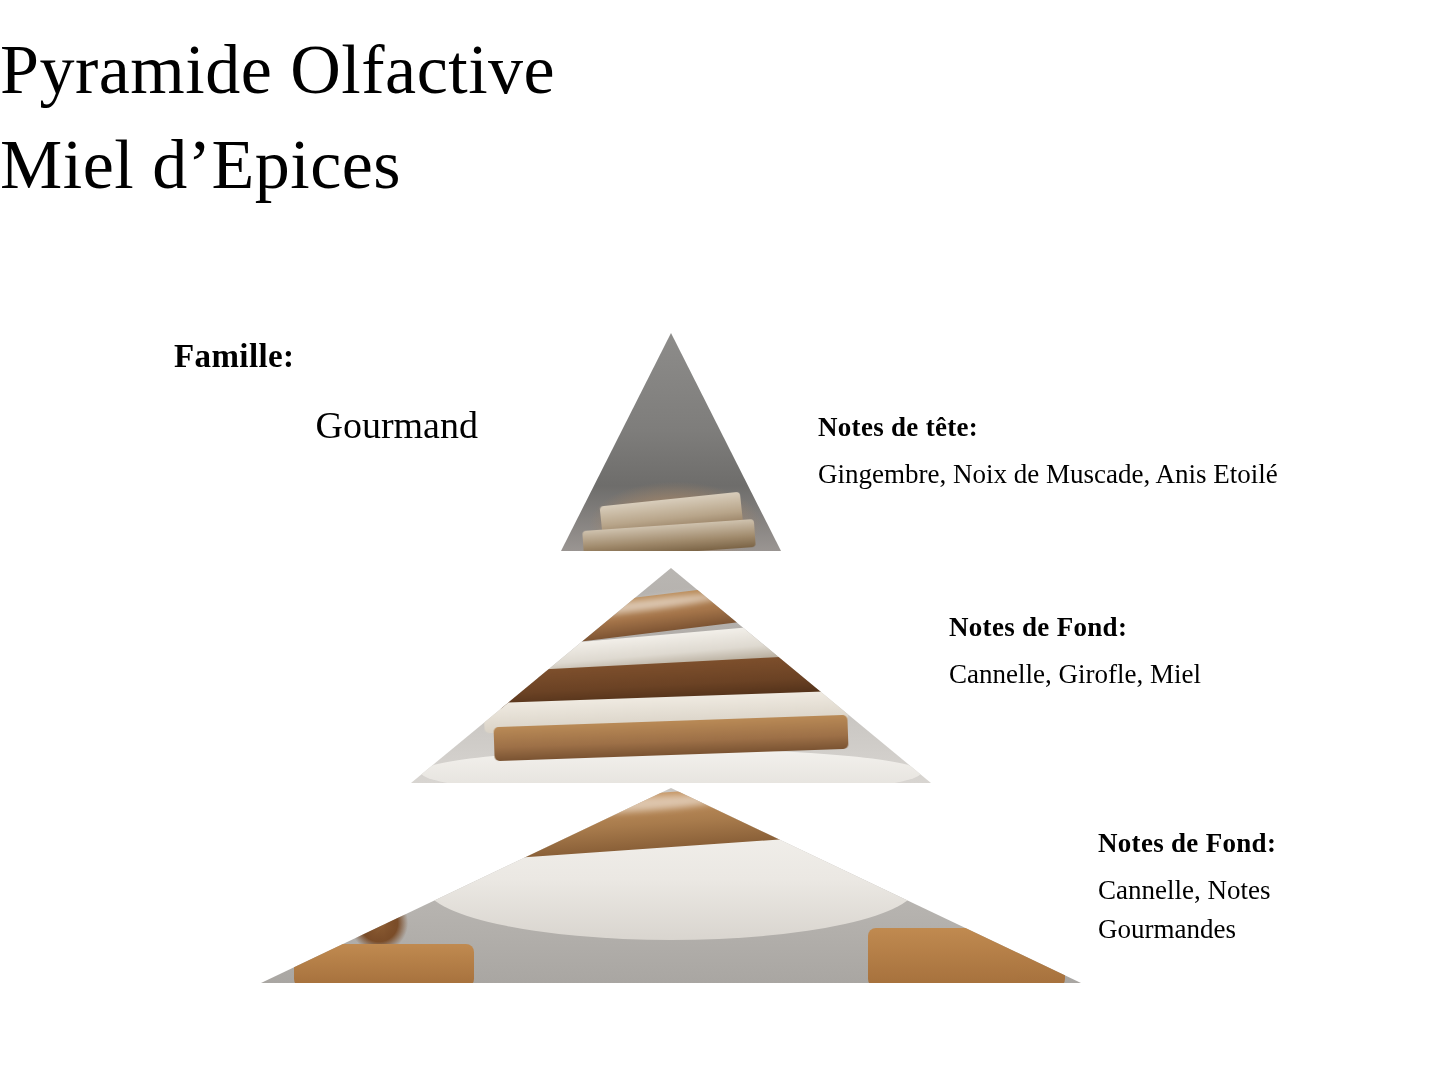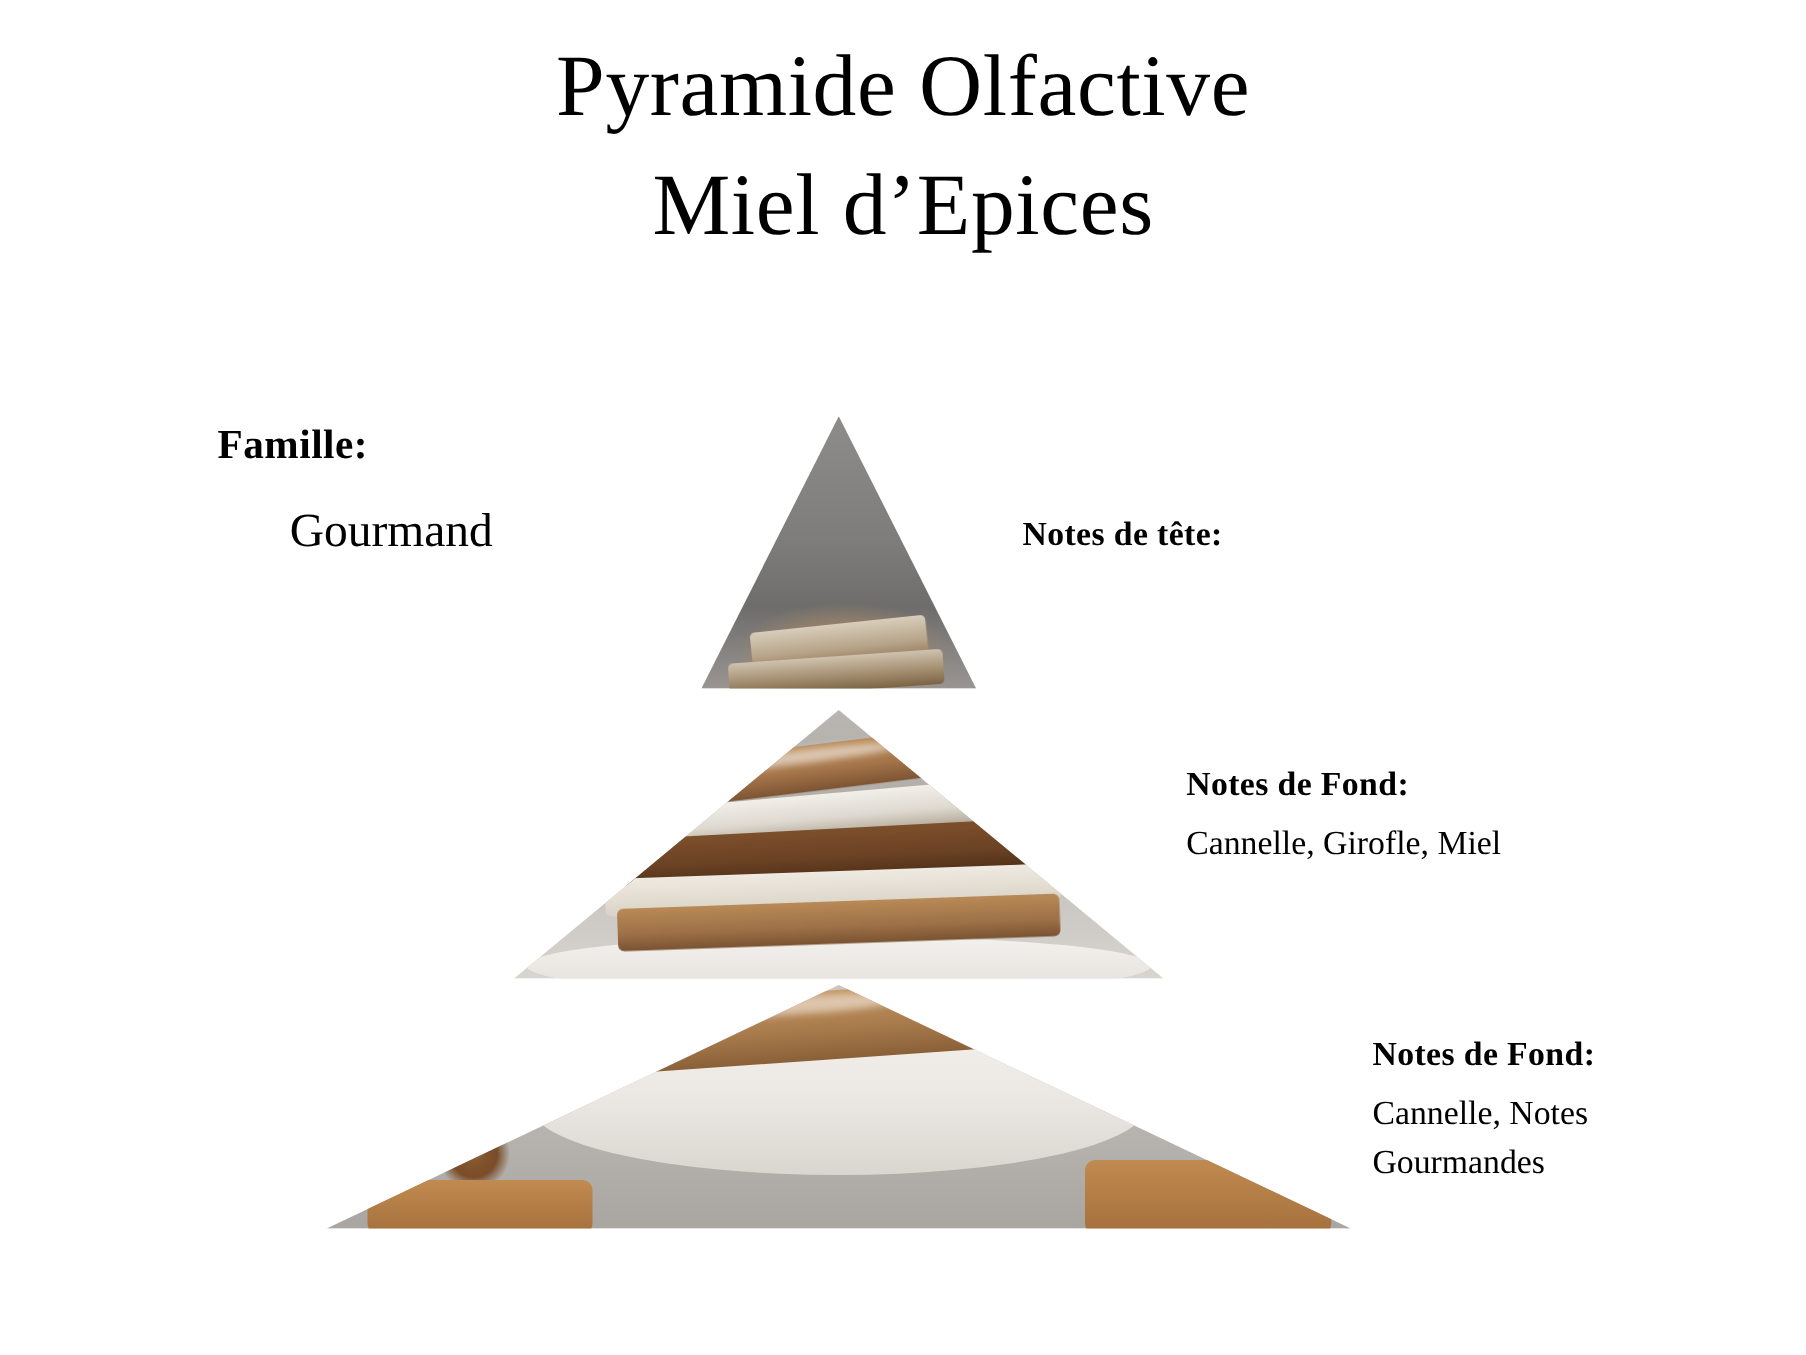--- a/index.html
+++ b/index.html
@@ -15,21 +15,21 @@
     font-family: "Liberation Serif", serif;
     color: #111111;
   }
 
   
   .title-block {
     position: absolute;
     top: 22px;
     left: 0;
     width: 1445px;
-    text-align: center;
+    text-align: left;
   }
   .title-line {
     font-family: "Liberation Serif", serif;
     font-size: 70px;
     line-height: 1.36;
     font-weight: 400;
     letter-spacing: 0.5px;
     color: #000000;
   }
 
@@ -48,21 +48,21 @@
     letter-spacing: 0.4px;
     margin-left: 26px;
   }
   .famille-value {
     font-family: "Liberation Serif", serif;
     font-size: 38px;
     font-weight: 400;
     color: #000;
     margin-top: 28px;
     margin-left: 0px;
-    text-align: center;
+    text-align: right;
   }
 
   
   .pyramid {
     position: absolute;
     left: 261px;
     top: 333px;
     width: 820px;
     height: 650px;
   }
@@ -298,20 +298,21 @@
         <span></span>
     </div>
     <div class="cookie cookieL"></div>
     <div class="cookie cookieR"></div>
   </div>
 
 </div>
 
 <div class="note note-tete">
   <div class="note-head">Notes de tête:</div>
+  <div class="note-body">Gingembre, Noix de Muscade, Anis Etoilé</div>
 </div>
 
 <div class="note note-coeur">
   <div class="note-head">Notes de Fond:</div>
   <div class="note-body">Cannelle, Girofle, Miel</div>
 </div>
 
 <div class="note note-fond">
   <div class="note-head">Notes de Fond:</div>
   <div class="note-body">Cannelle, Notes Gourmandes</div>

